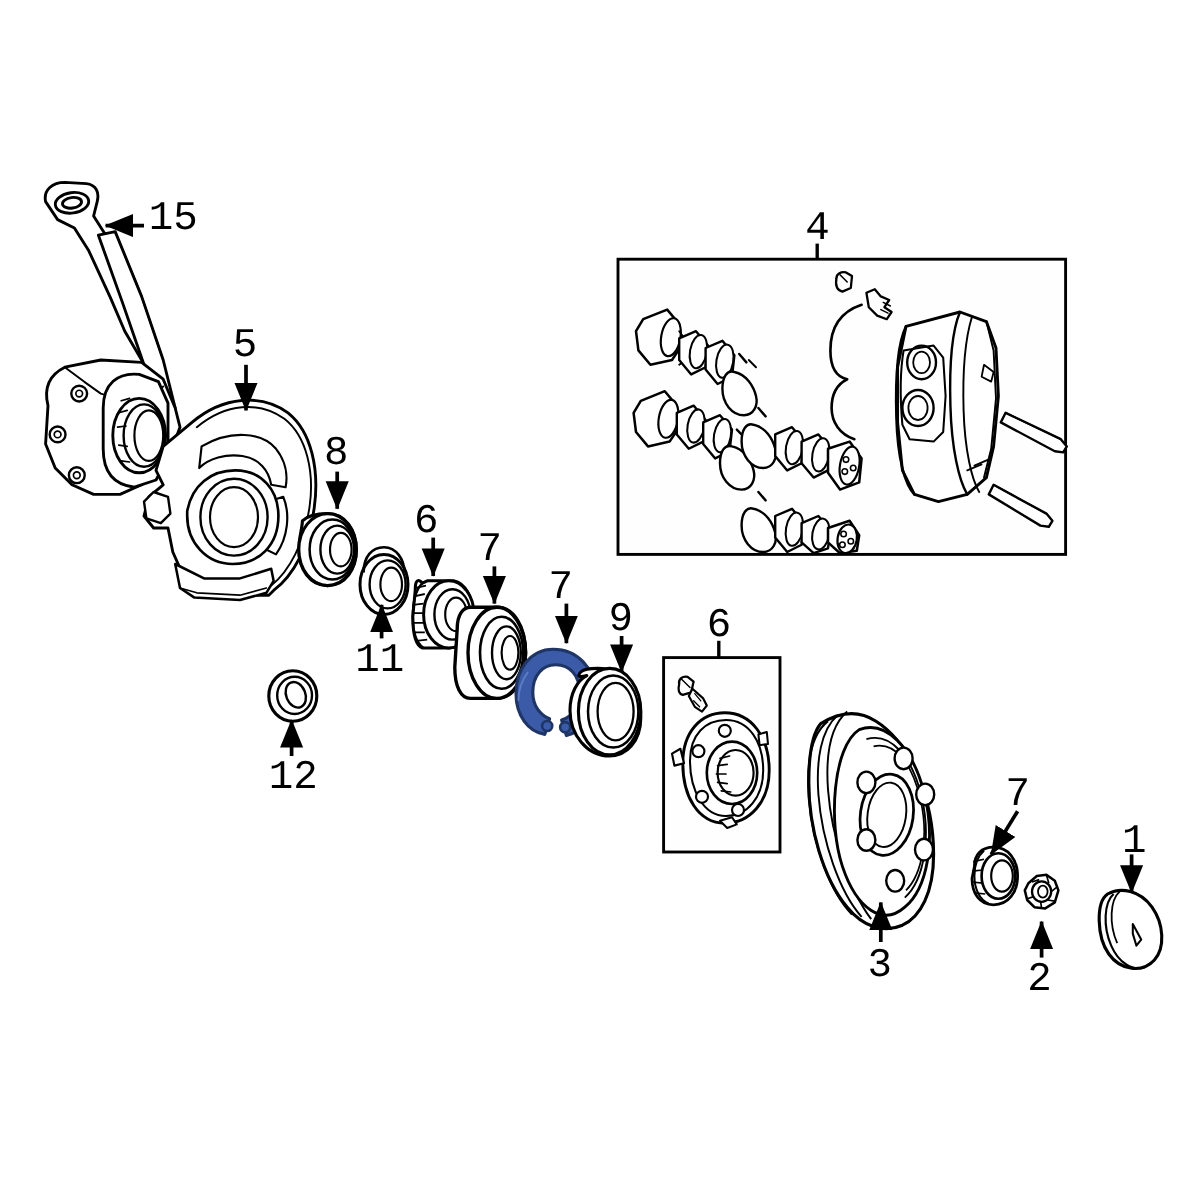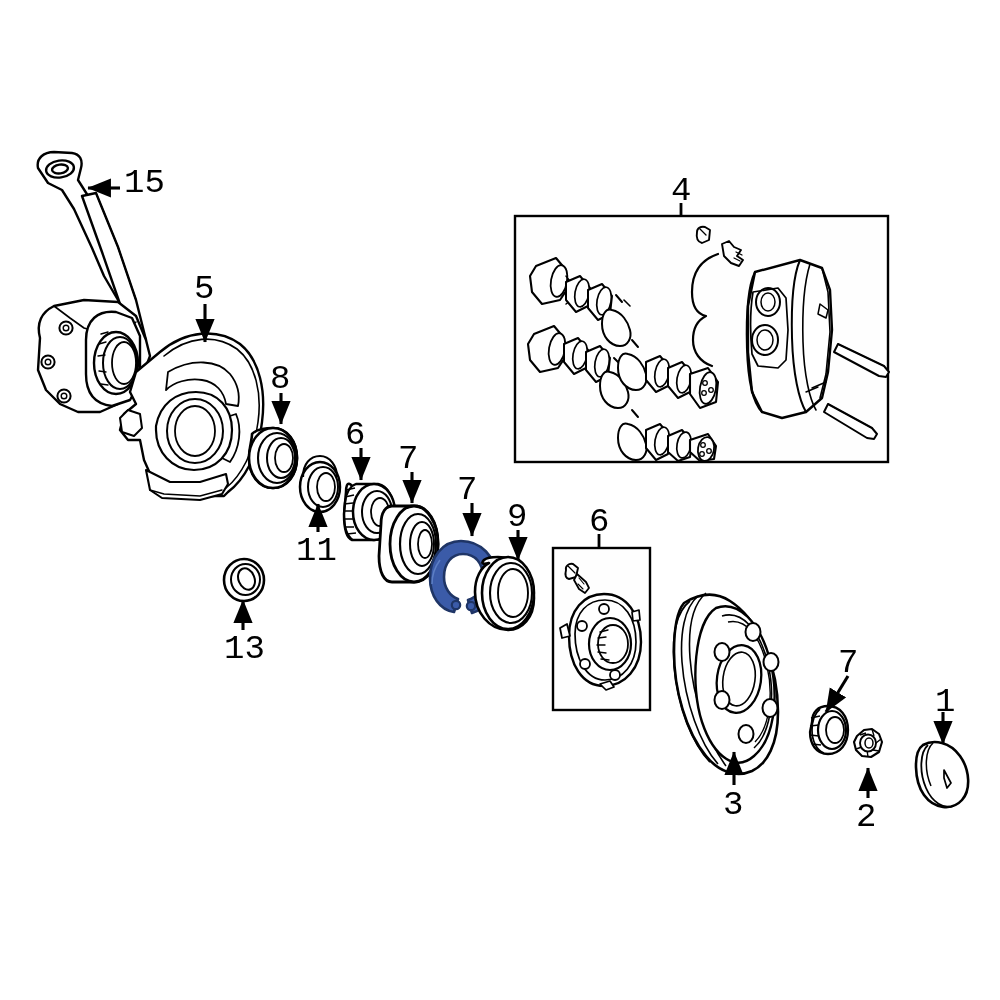--- a/index.html
+++ b/index.html
@@ -366,17 +366,17 @@
   <div class="callout-label" style="left:723px; top:788px;">3</div>
   <div class="callout-label" style="left:671px; top:174px;">4</div>
   <div class="callout-label" style="left:194px; top:272px;">5</div>
   <div class="callout-label" style="left:589px; top:505px;">6</div>
   <div class="callout-label" style="left:838px; top:646px;">7</div>
   <div class="callout-label" style="left:270px; top:362px;">8</div>
   <div class="callout-label" style="left:507px; top:500px;">9</div>
   <div class="callout-label" style="left:457px; top:473px;">7</div>
   <div class="callout-label" style="left:398px; top:442px;">7</div>
   <div class="callout-label" style="left:345px; top:418px;">6</div>
-  <div class="callout-label" style="left:224px; top:632px;">13</div>
+  <div class="callout-label" style="left:224px; top:632px;">12</div>
   <div class="callout-label" style="left:296px; top:534px;">11</div>
   <div class="callout-label" style="left:124px; top:166px;">15</div>
 
 </div>
 
 </body></html>

